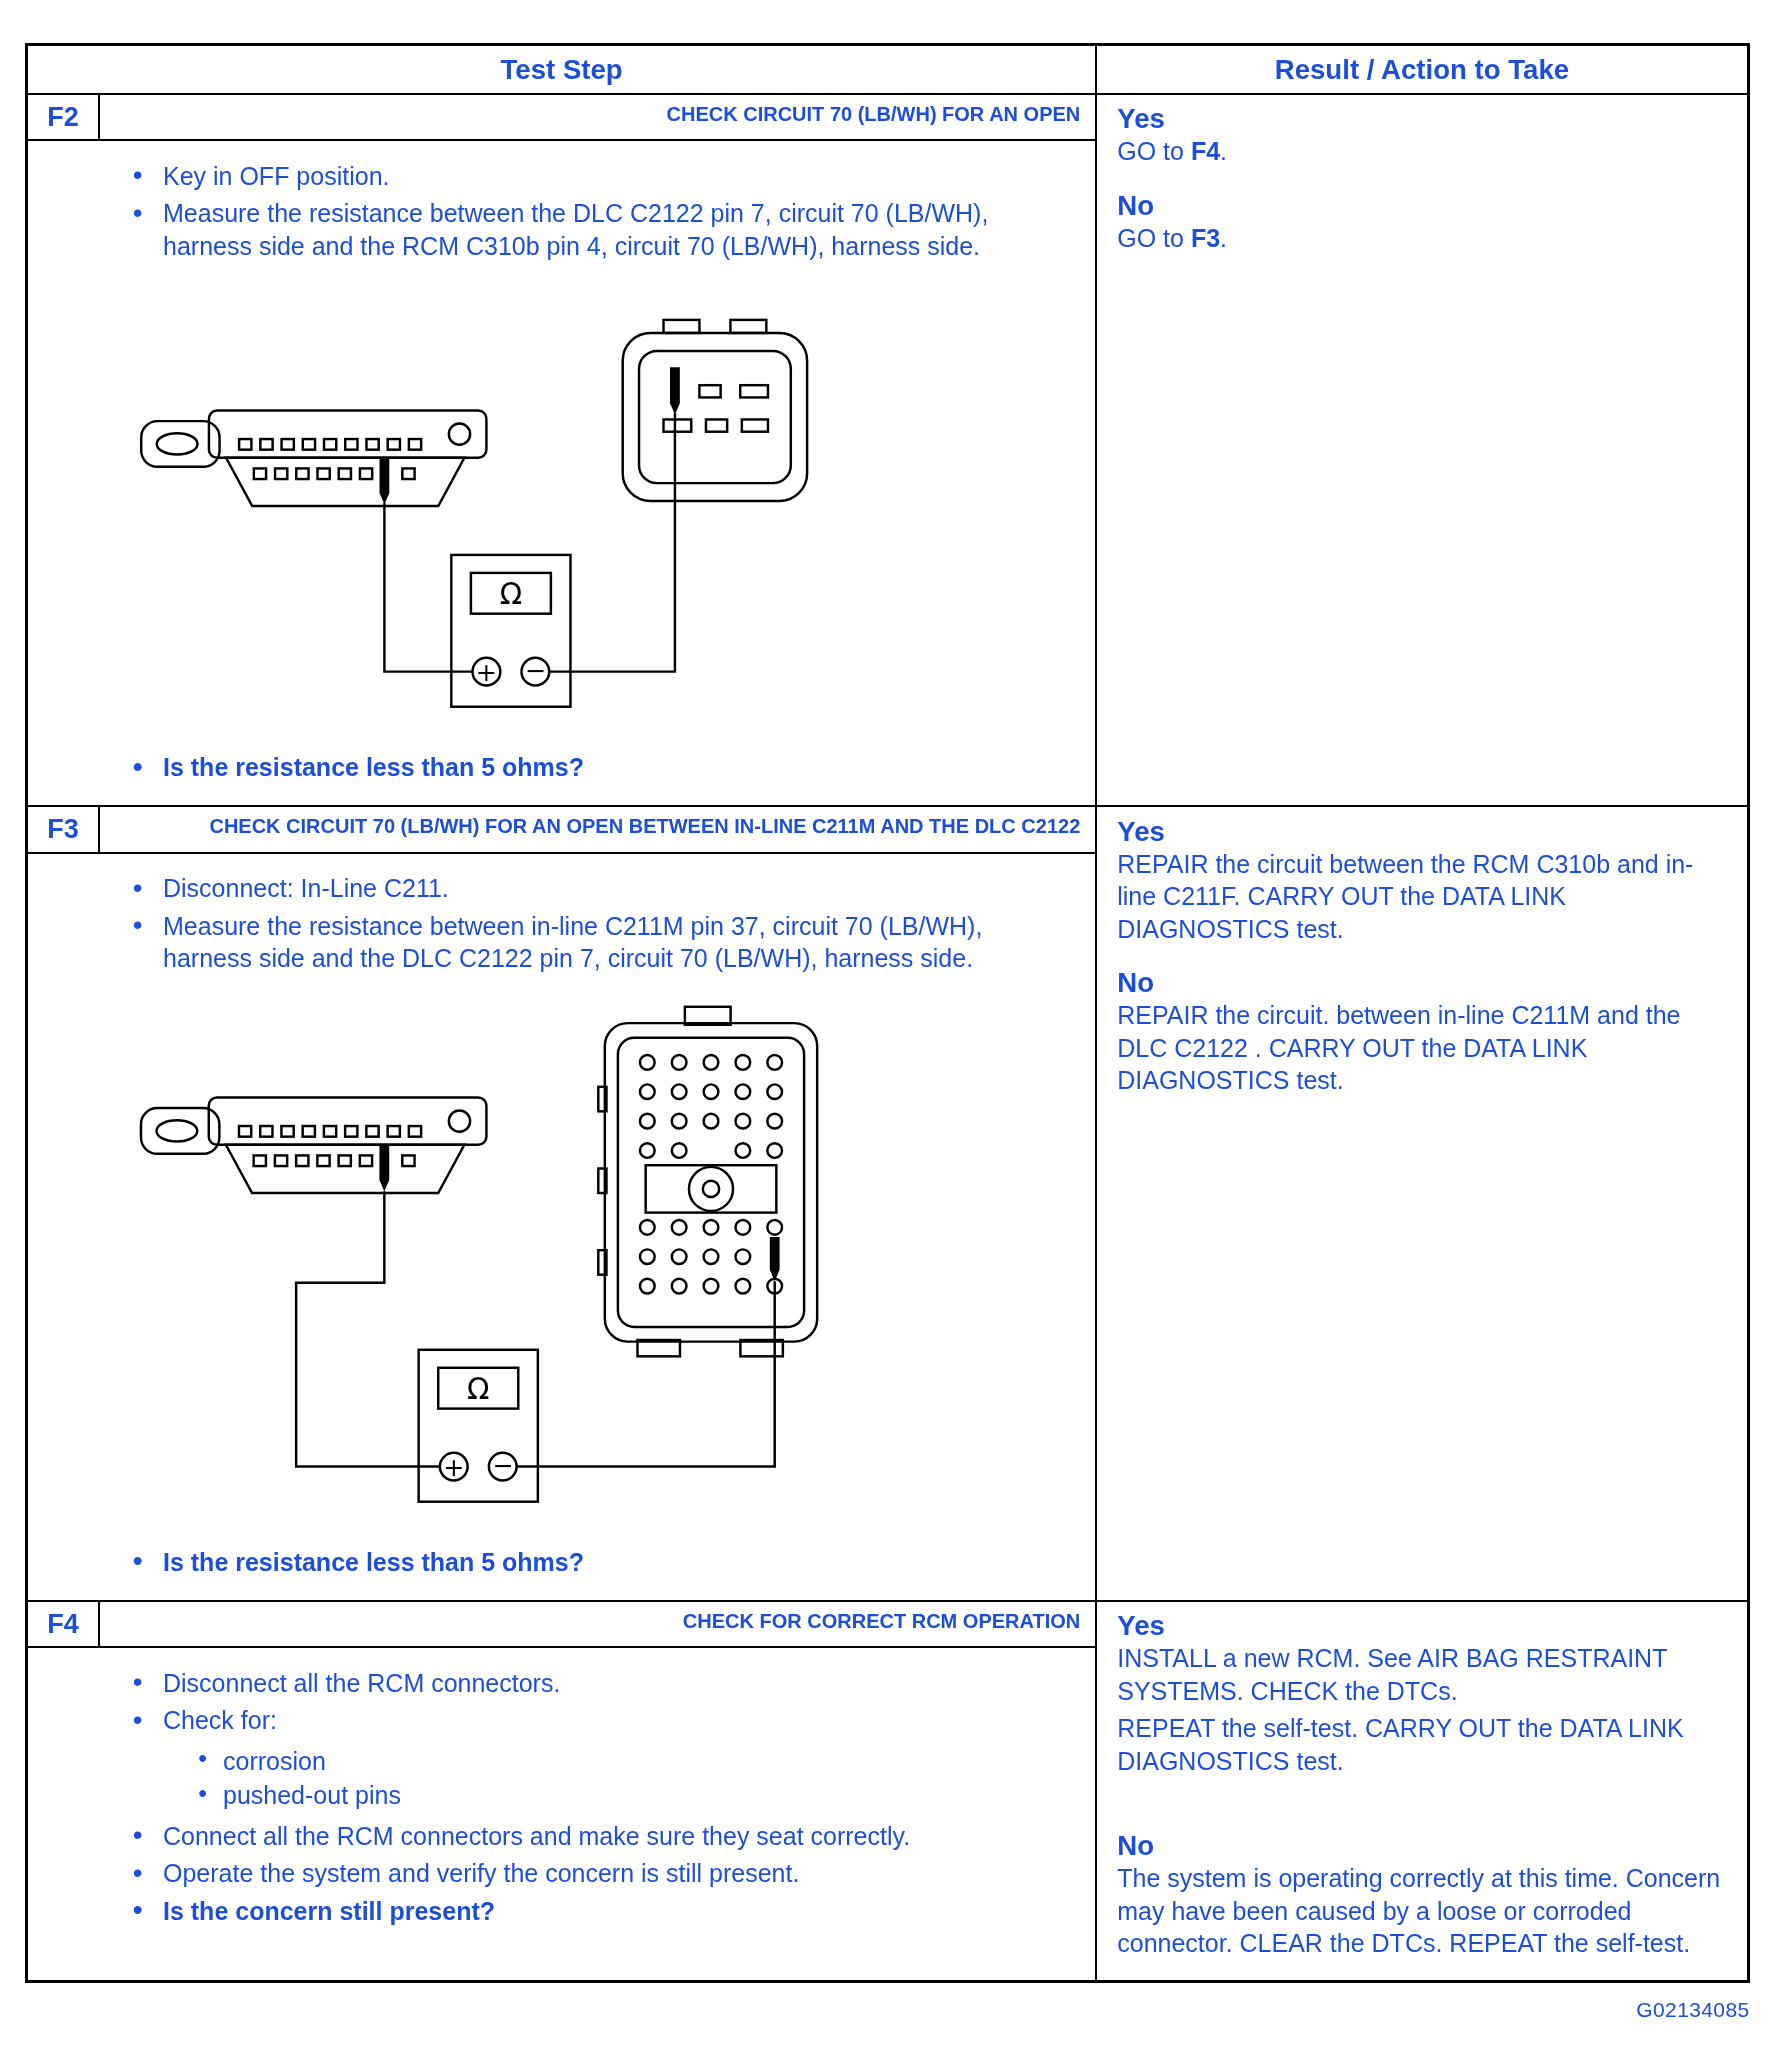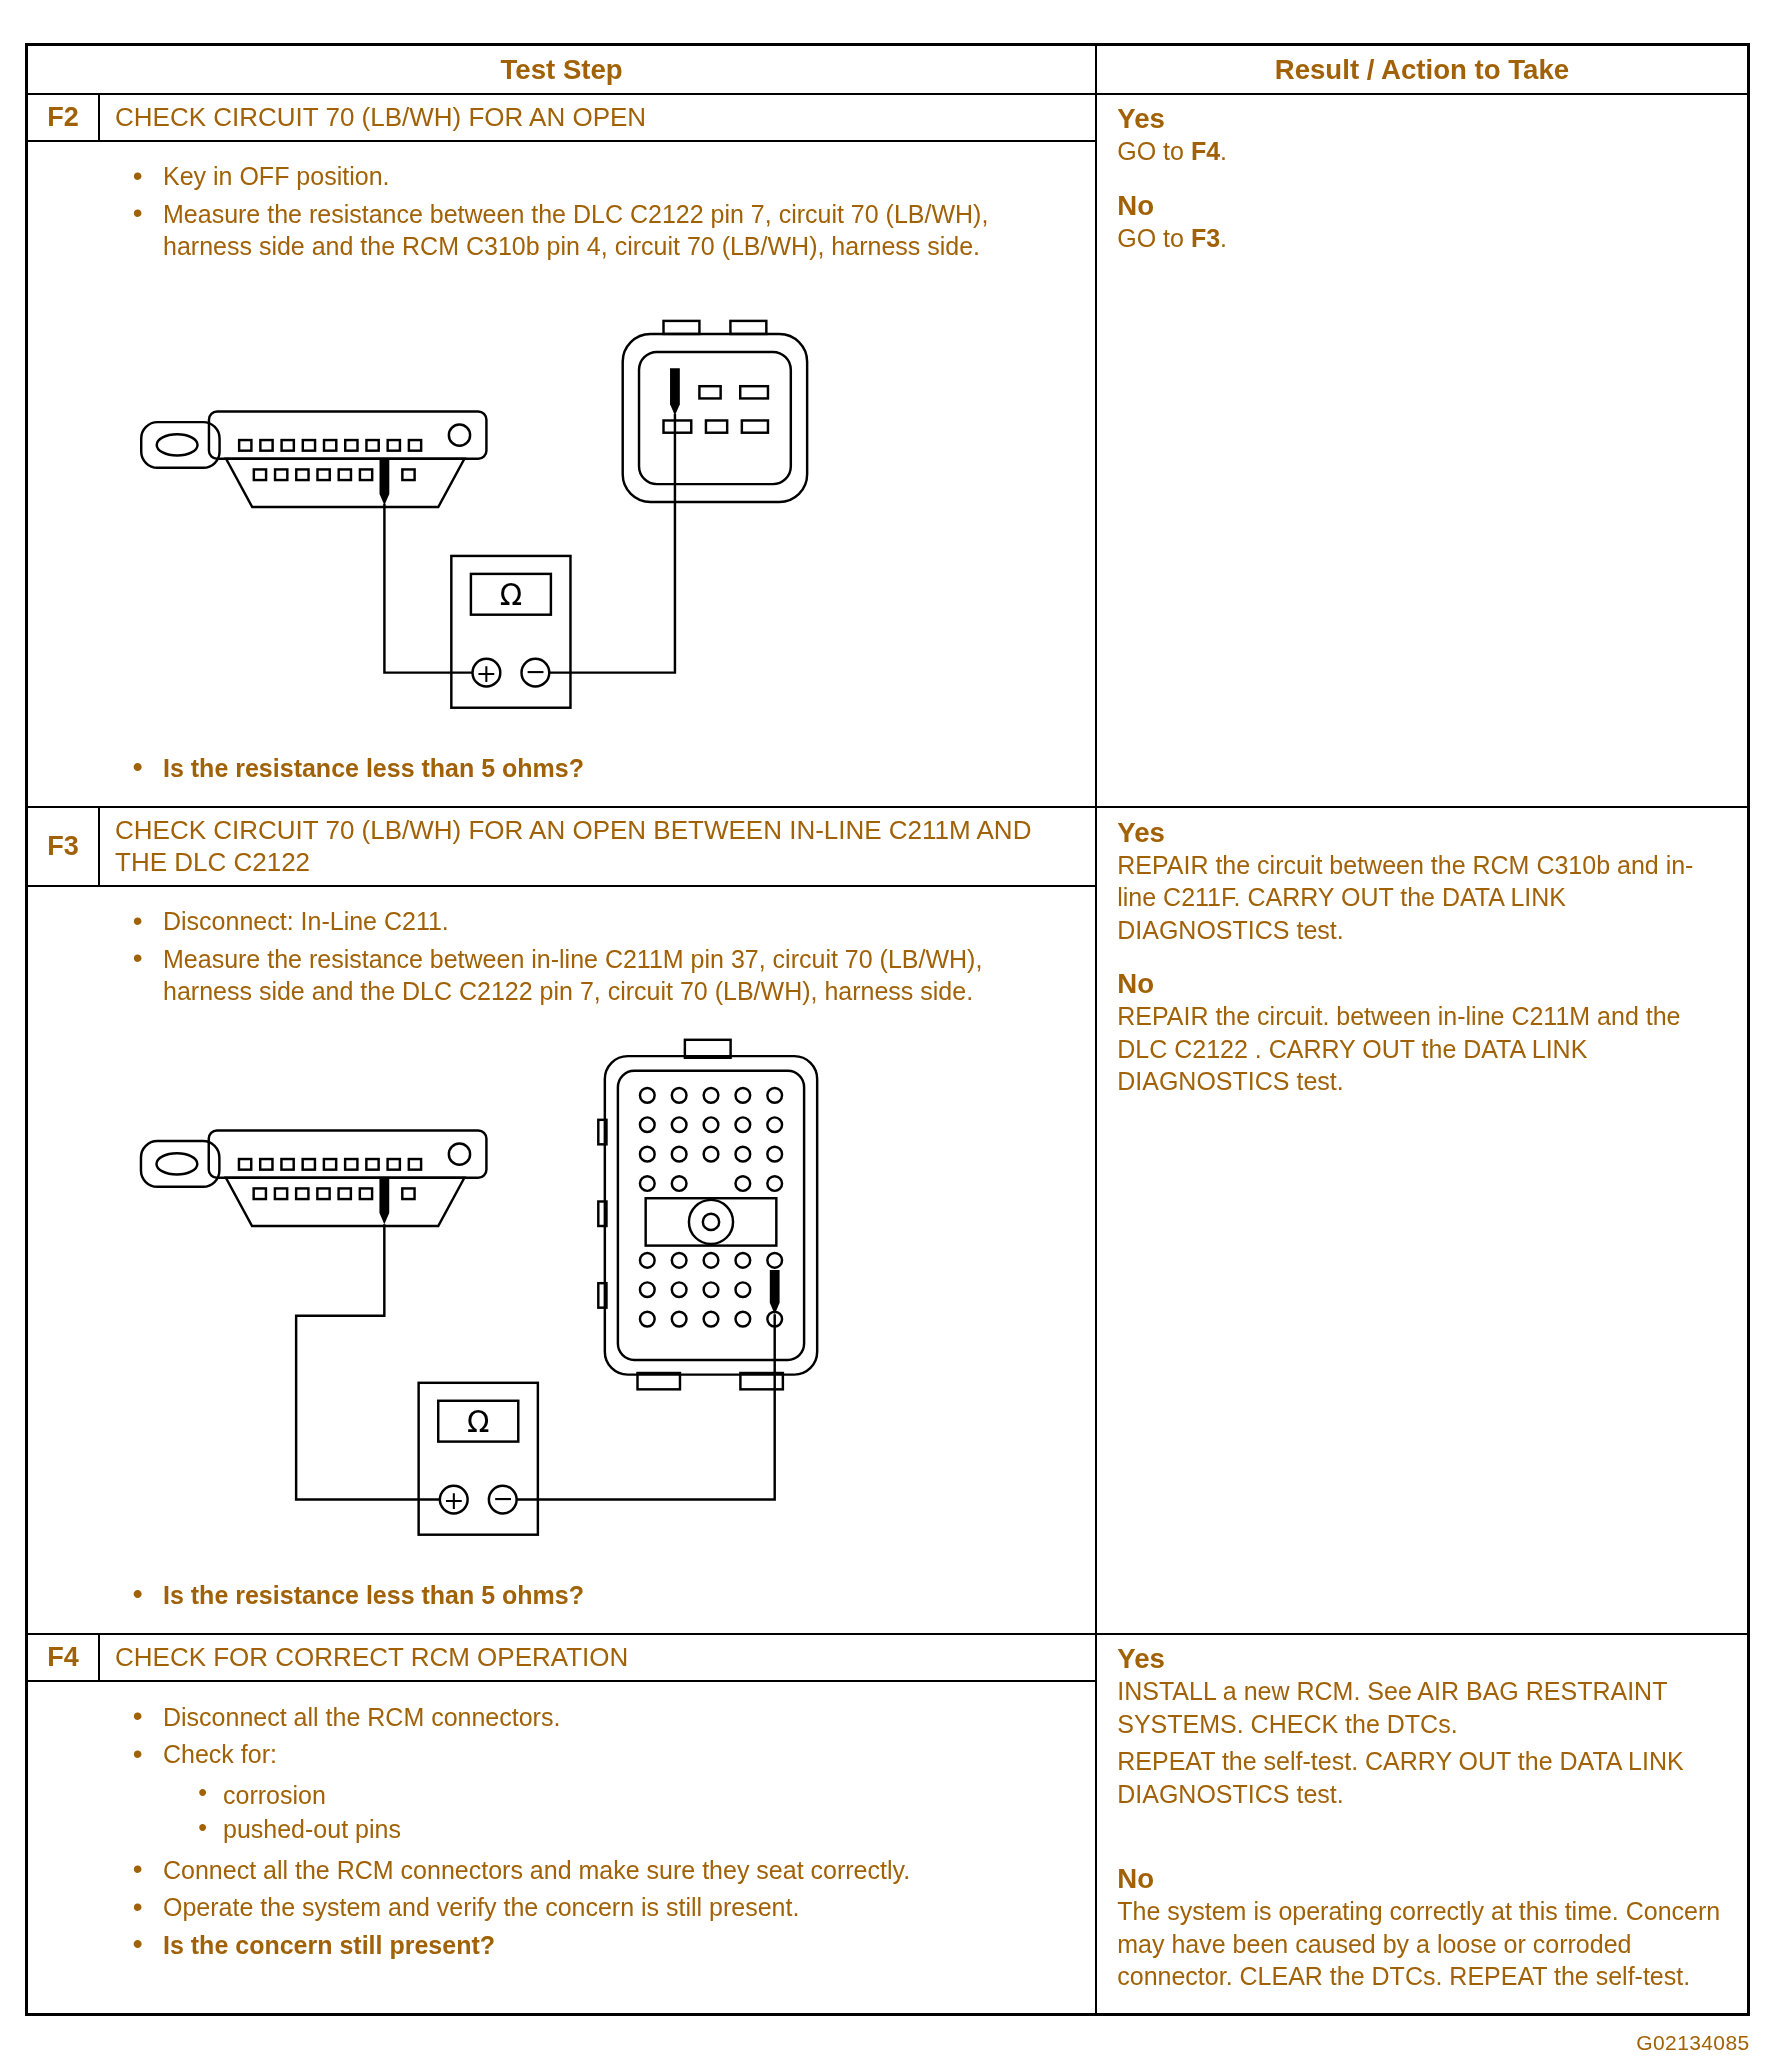--- a/index.html
+++ b/index.html
@@ -2,36 +2,36 @@
 <html style="font-size:13.4px"><head>
 <meta charset="utf-8">
 <style>
   html, body { margin: 0; padding: 0; background: #ffffff; }
   .page {
     width: 1773px;
     min-height: 2071px;
     box-sizing: border-box;
     padding: 43px 23.4px 16.7px 25px;
     background: #ffffff;
-    color: #a16207;
+    color: #1d4ed8;
     font-family: "Liberation Sans", sans-serif;
     font-size: 25px;
   }
   .pptable { border: 3.3px solid #000; }
   .thead, .trow { display: grid; grid-template-columns: 62.1% 37.9%; }
   .trow { border-top: 2.5px solid #000; }
   .th { font-weight: bold; font-size: 27.6px; text-align: center; padding: 7.5px 5px; }
   .th-right { border-left: 2.5px solid #000; }
   .cell-right { border-left: 2.5px solid #000; padding: 6.7px 18.4px 15px 20px; }
   .title-band { display: grid; grid-template-columns: 72px 1fr; border-bottom: 2.5px solid #000; }
   .id-box {
     border-right: 2.5px solid #000; font-weight: bold; font-size: 27px;
     display: flex; align-items: center; justify-content: center; padding: 6.7px 0;
   }
-  .row-title { font-weight: normal; font-size: 26px; padding: 6.7px 15px; line-height: 1.22; }
+  .row-title { font-weight: bold; font-size: 20px; padding: 6.7px 15px; line-height: 1.22; text-align: right; }
   .step-body { padding: 13.4px 20px 15px 33px; }
   ul.bullets { margin: 0 0 6.7px 0; padding: 0 0 0 65px; list-style: none; }
   ul.bullets li { position: relative; padding-left: 37px; margin: 5px 0; line-height: 1.3; }
   ul.bullets li::before { content: "\2022"; position: absolute; left: 6.7px; top: -2.5px; font-size: 28px; }
   ul.subbullets { margin: 8.3px 0 8.3px 0; padding: 0 0 0 134px; list-style: none; }
   ul.subbullets li { position: relative; padding-left: 28px; margin: 1.7px 0; line-height: 1.3; }
   ul.subbullets li::before { content: "\2022"; position: absolute; left: 3.3px; top: -2.5px; font-size: 25px; }
   .question { font-weight: bold; }
   .verdict { font-weight: bold; font-size: 27.6px; margin: 1.7px 0 0 0; }
   .action { line-height: 1.3; margin: 0 0 5px 0; }

